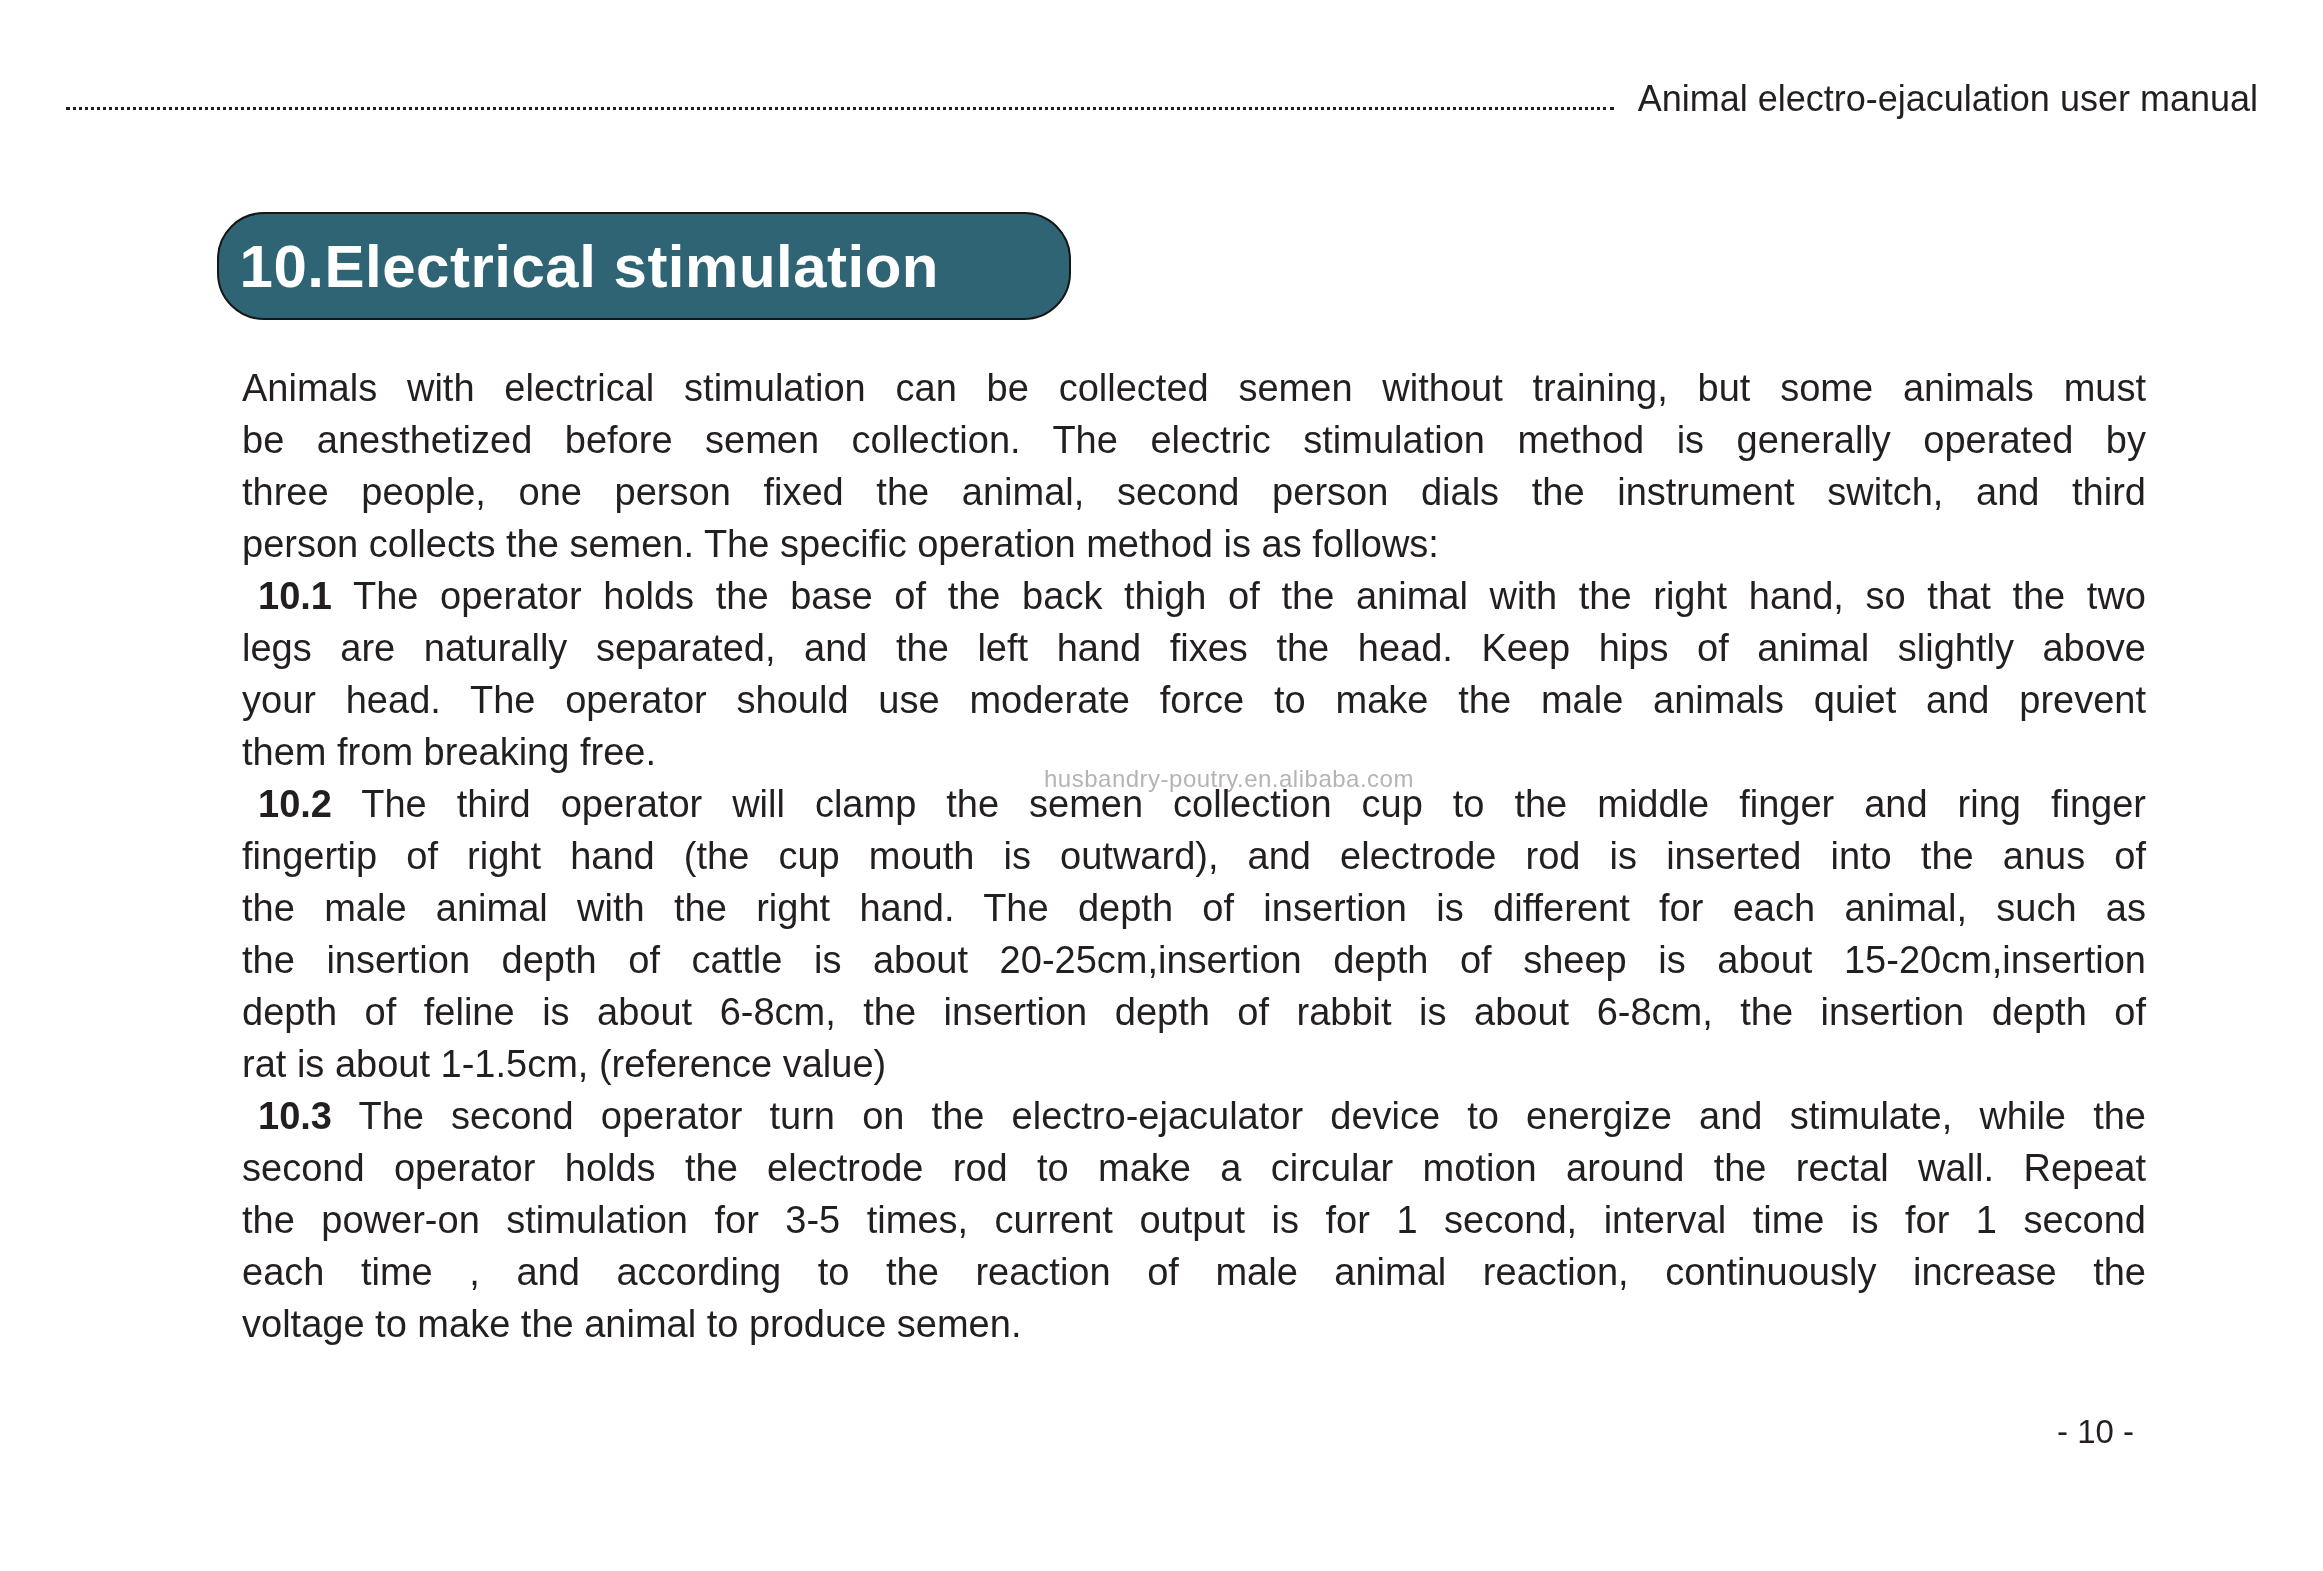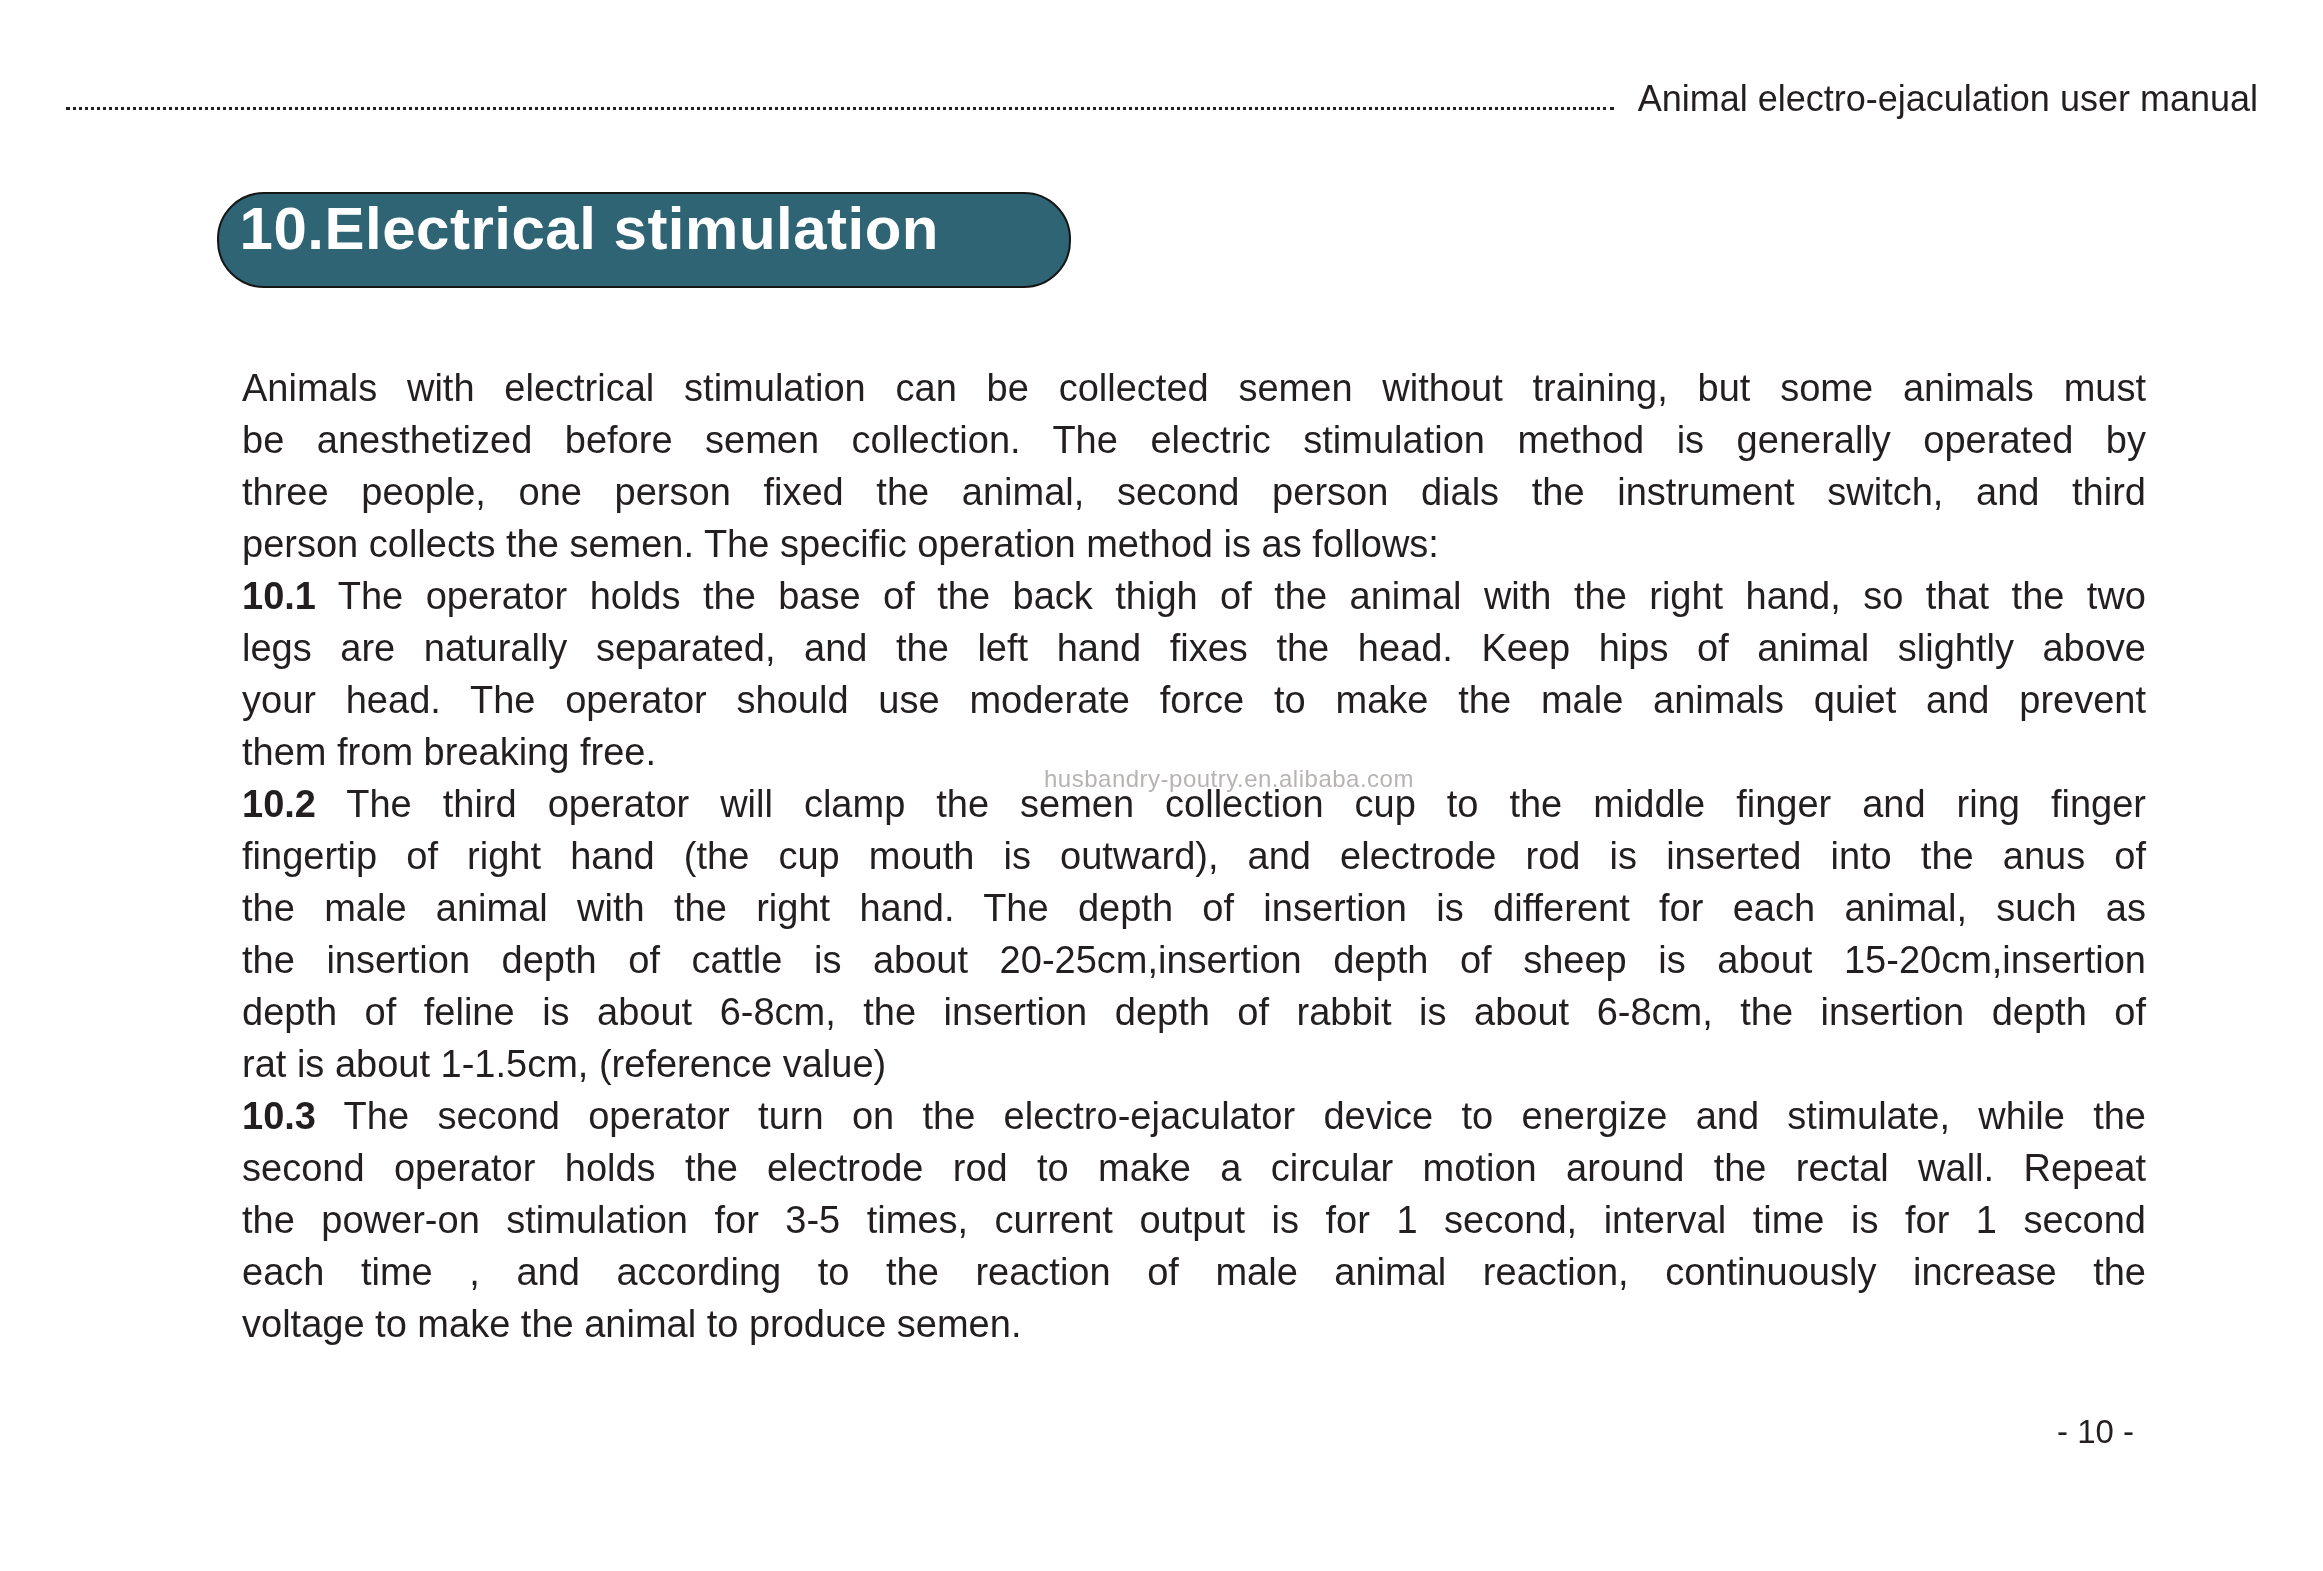--- a/index.html
+++ b/index.html
@@ -36,28 +36,29 @@
     flex: 0 0 auto;
     font-size: 36px;
     line-height: 43px;
     white-space: nowrap;
     color: #231f20;
   }
   
   .badge {
     position: absolute;
     left: 217px;
-    top: 192px;
+    top: 212px;
     width: 854px;
-    height: 96px;
+    height: 108px;
     box-sizing: border-box;
     background: #2e6474;
     border: 2.8px solid #161616;
     border-radius: 47px;
     display: flex;
+    align-items: center;
     padding-left: 20.6px;
   }
   .badge-label {
     color: #ffffff;
     font-weight: bold;
     font-size: 60px;
     letter-spacing: 0.5px;
     white-space: nowrap;
   }
   
@@ -74,20 +75,21 @@
   .body-text .line {
     text-align: justify;
     text-align-last: justify;
     white-space: normal;
   }
   .body-text .line.last {
     text-align-last: left;
   }
   .body-text .line b {
     font-weight: bold;
+    margin-left: 16px;
   }
   
   .watermark {
     position: absolute;
     left: 1044px;
     top: 765px;
     font-size: 24px;
     letter-spacing: 0.5px;
     color: #b7b3b2;
     z-index: 1;

